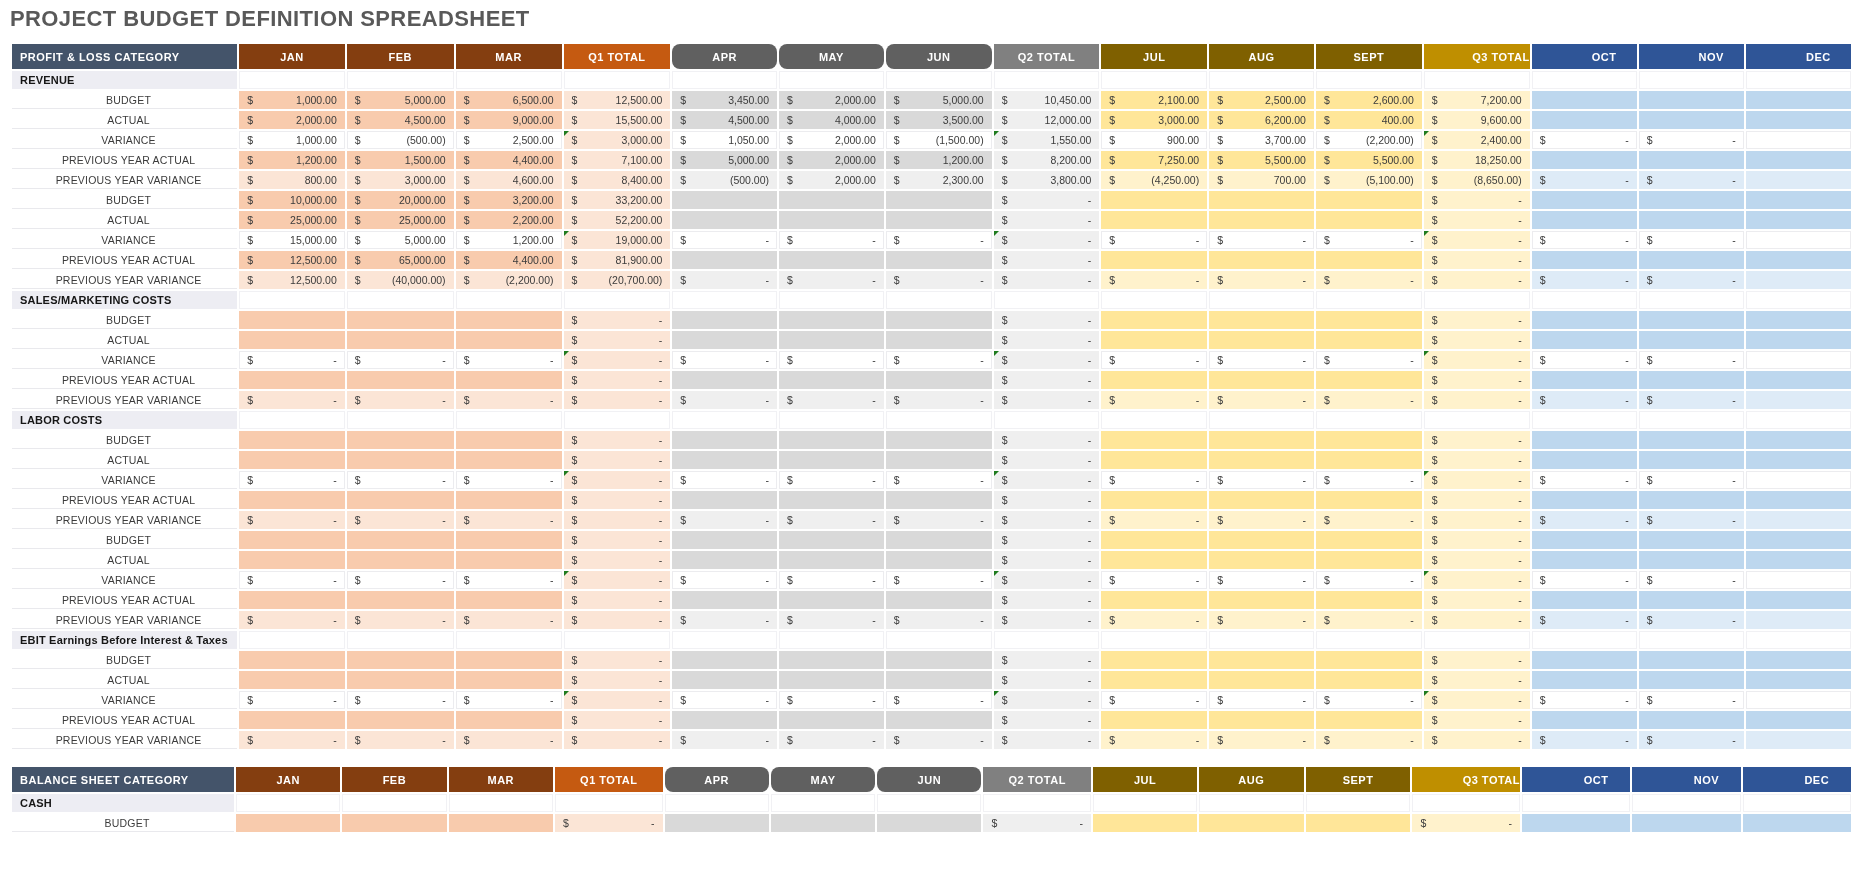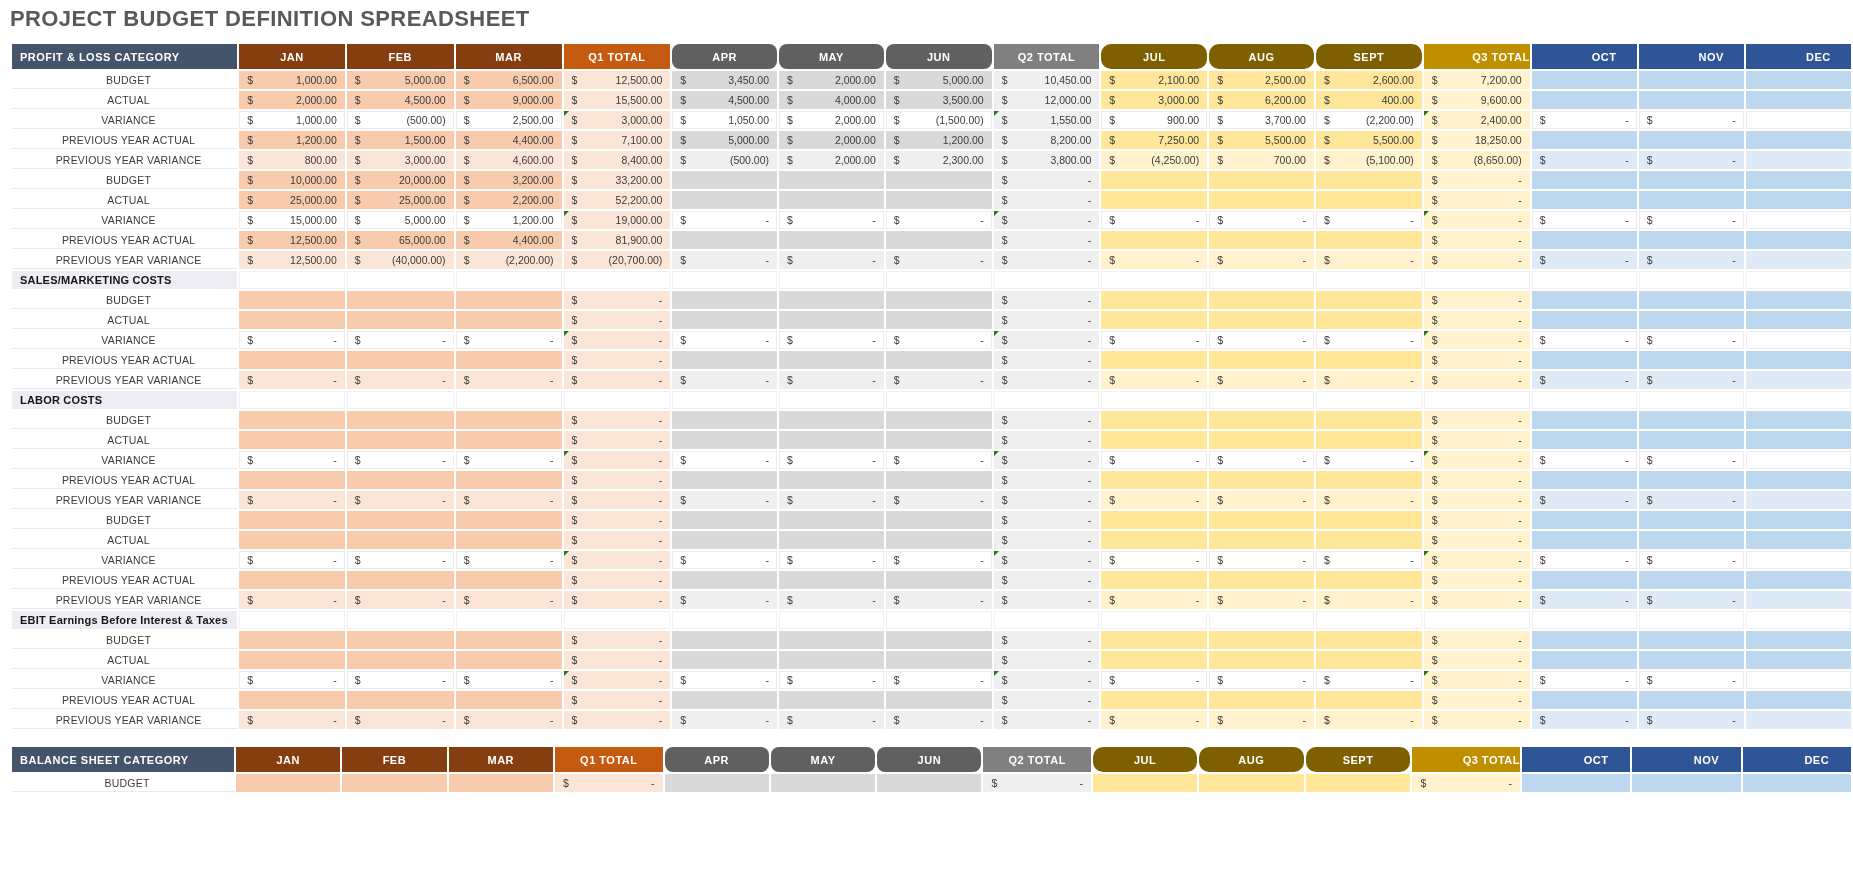--- a/index.html
+++ b/index.html
@@ -36,21 +36,21 @@
     font-weight:bold;
     color:#ffffff;
     letter-spacing:0.5px;
     text-align:center;
   }
   th.h-cat{ width:227px; background:var(--cat-h,#44546A); text-align:left; padding-left:8px; }
   th.h-m1{ background:var(--m1-h,#843E10); }
   th.h-t1{ background:var(--t1-h,#C55A11); }
   th.h-m2{ background:var(--m2-h,#606060);border-radius:8px; }
   th.h-t2{ background:var(--t2-h,#808080); }
-  th.h-m3{ background:var(--m3-h,#7F6000);border-radius:10px; }
+  th.h-m3{ background:var(--m3-h,#7F6000); }
   th.h-t3{ background:var(--t3-h,#BF8F00);text-align:right; }
   th.h-m4{ background:var(--m4-h,#2F5597);padding-left:40px; }
   th.mcol{ width:113px; }
   td{ height:18px; font-size:10.5px; color:#3B3B3B; position:relative; }
   td.catcell{
     background:#fff;
     text-align:center; padding-left:8px;
     box-shadow:inset 0 -1px 0 #E9E9ED;
     font-size:10.5px;
     letter-spacing:0.2px;
@@ -113,20 +113,38 @@
             <th class="mcol h-m3">AUG</th>
             <th class="mcol h-m3">SEPT</th>
             <th class="mcol h-t3">Q3 TOTAL</th>
             <th class="mcol h-m4">OCT</th>
             <th class="mcol h-m4">NOV</th>
             <th class="mcol h-m4">DEC</th>
           </tr>
         </thead>
         <tbody>
           <tr>
+            <td class="seccell">REVENUE</td>
+            <td class="secblank"></td>
+            <td class="secblank"></td>
+            <td class="secblank"></td>
+            <td class="secblank"></td>
+            <td class="secblank"></td>
+            <td class="secblank"></td>
+            <td class="secblank"></td>
+            <td class="secblank"></td>
+            <td class="secblank"></td>
+            <td class="secblank"></td>
+            <td class="secblank"></td>
+            <td class="secblank"></td>
+            <td class="secblank"></td>
+            <td class="secblank"></td>
+            <td class="secblank"></td>
+          </tr>
+          <tr>
             <td class="catcell">BUDGET</td>
             <td class="s-m1">
               <div class="cw">
                 <span>$</span>
                 <span>1,000.00</span>
               </div>
             </td>
             <td class="s-m1">
               <div class="cw">
                 <span>$</span>
@@ -2023,20 +2041,38 @@
             <th class="mcol h-m3">AUG</th>
             <th class="mcol h-m3">SEPT</th>
             <th class="mcol h-t3">Q3 TOTAL</th>
             <th class="mcol h-m4">OCT</th>
             <th class="mcol h-m4">NOV</th>
             <th class="mcol h-m4">DEC</th>
           </tr>
         </thead>
         <tbody>
           <tr>
+            <td class="seccell">CASH</td>
+            <td class="secblank"></td>
+            <td class="secblank"></td>
+            <td class="secblank"></td>
+            <td class="secblank"></td>
+            <td class="secblank"></td>
+            <td class="secblank"></td>
+            <td class="secblank"></td>
+            <td class="secblank"></td>
+            <td class="secblank"></td>
+            <td class="secblank"></td>
+            <td class="secblank"></td>
+            <td class="secblank"></td>
+            <td class="secblank"></td>
+            <td class="secblank"></td>
+            <td class="secblank"></td>
+          </tr>
+          <tr>
             <td class="catcell">BUDGET</td>
             <td class="s-m1"></td>
             <td class="s-m1"></td>
             <td class="s-m1"></td>
             <td class="l-m1">
               <div class="cw">
                 <span>$</span>
                 <span>-</span>
               </div>
             </td>

